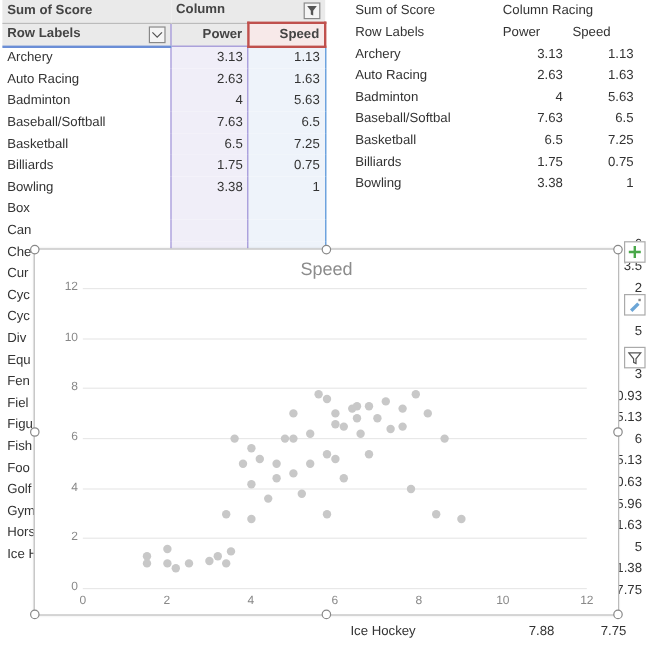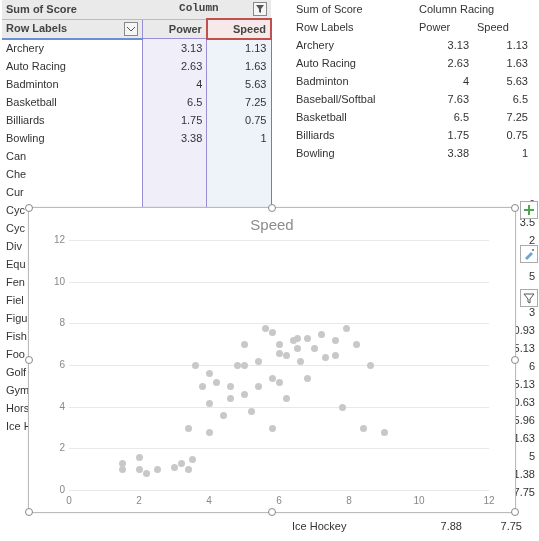--- a/index.html
+++ b/index.html
@@ -180,21 +180,21 @@
 </head>
 <body>
 
 <div class="sheet">
 
   <div class="pivot-left">
     <table>
       <tbody>
           <tr>
         <th class="hdr1 col-label">Sum of Score</th>
-        <th class="hdr1" colspan="2" style="text-align:center;font-family:Liberation Mono, monospace;">
+        <th class="hdr1" colspan="2" style="text-align:left;">
           <span>Column</span>
           <span class="fbtn">
             <svg width="10" height="10">
                   <path d="M1 1h8L6 5v4L4 8V5z" fill="#555"></path>
                 </svg>
           </span>
         </th>
       </tr>
       <tr>
         <th class="hdr2 col-label">
@@ -219,36 +219,46 @@
             <td class="col-label">Auto Racing</td>
             <td class="col-power">2.63</td>
             <td class="col-speed">1.63</td>
           </tr>
           <tr>
             <td class="col-label">Badminton</td>
             <td class="col-power">4</td>
             <td class="col-speed">5.63</td>
           </tr>
           <tr>
+            <td class="col-label">Baseball/Softball</td>
+            <td class="col-power">7.63</td>
+            <td class="col-speed">6.5</td>
+          </tr>
+          <tr>
             <td class="col-label">Basketball</td>
             <td class="col-power">6.5</td>
             <td class="col-speed">7.25</td>
           </tr>
           <tr>
             <td class="col-label">Billiards</td>
             <td class="col-power">1.75</td>
             <td class="col-speed">0.75</td>
           </tr>
           <tr>
             <td class="col-label">Bowling</td>
             <td class="col-power">3.38</td>
             <td class="col-speed">1</td>
           </tr>
         </tbody>
       <tbody id="left-partial">
+          <tr>
+            <td class="col-label">Box</td>
+            <td class="col-power"></td>
+            <td class="col-speed"></td>
+          </tr>
           <tr>
             <td class="col-label">Can</td>
             <td class="col-power"></td>
             <td class="col-speed"></td>
           </tr>
           <tr>
             <td class="col-label">Che</td>
             <td class="col-power"></td>
             <td class="col-speed"></td>
           </tr>

